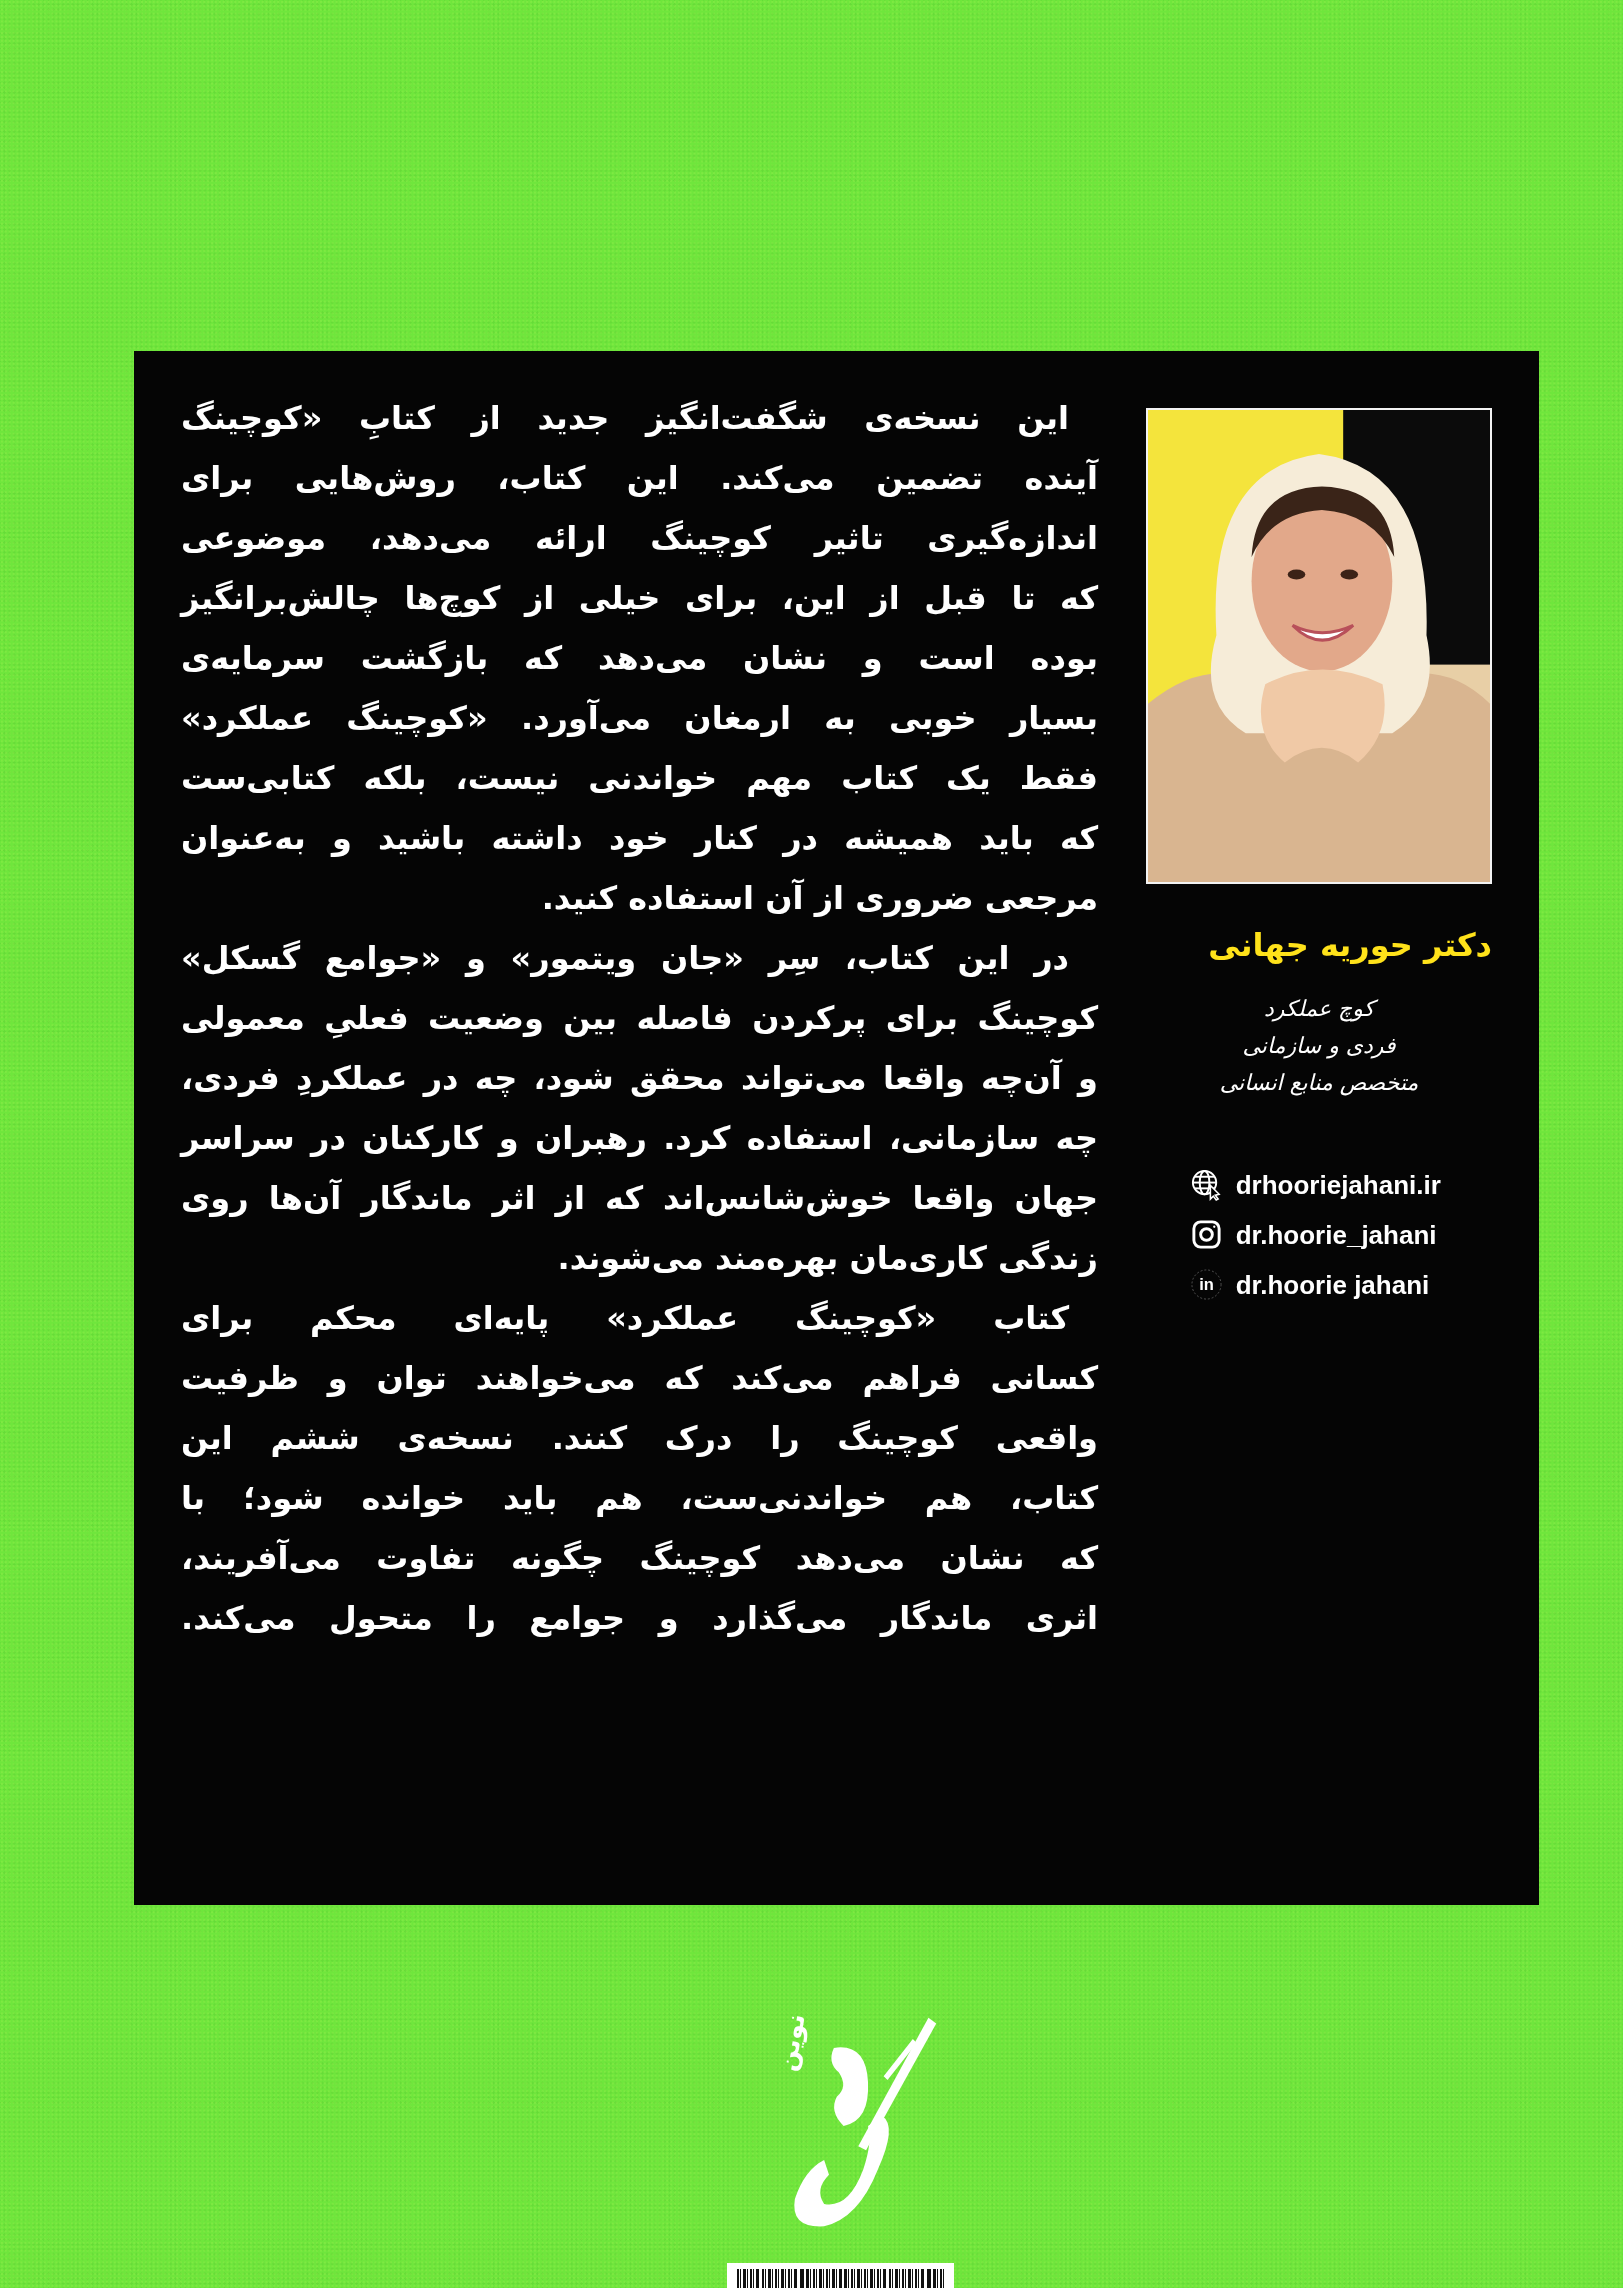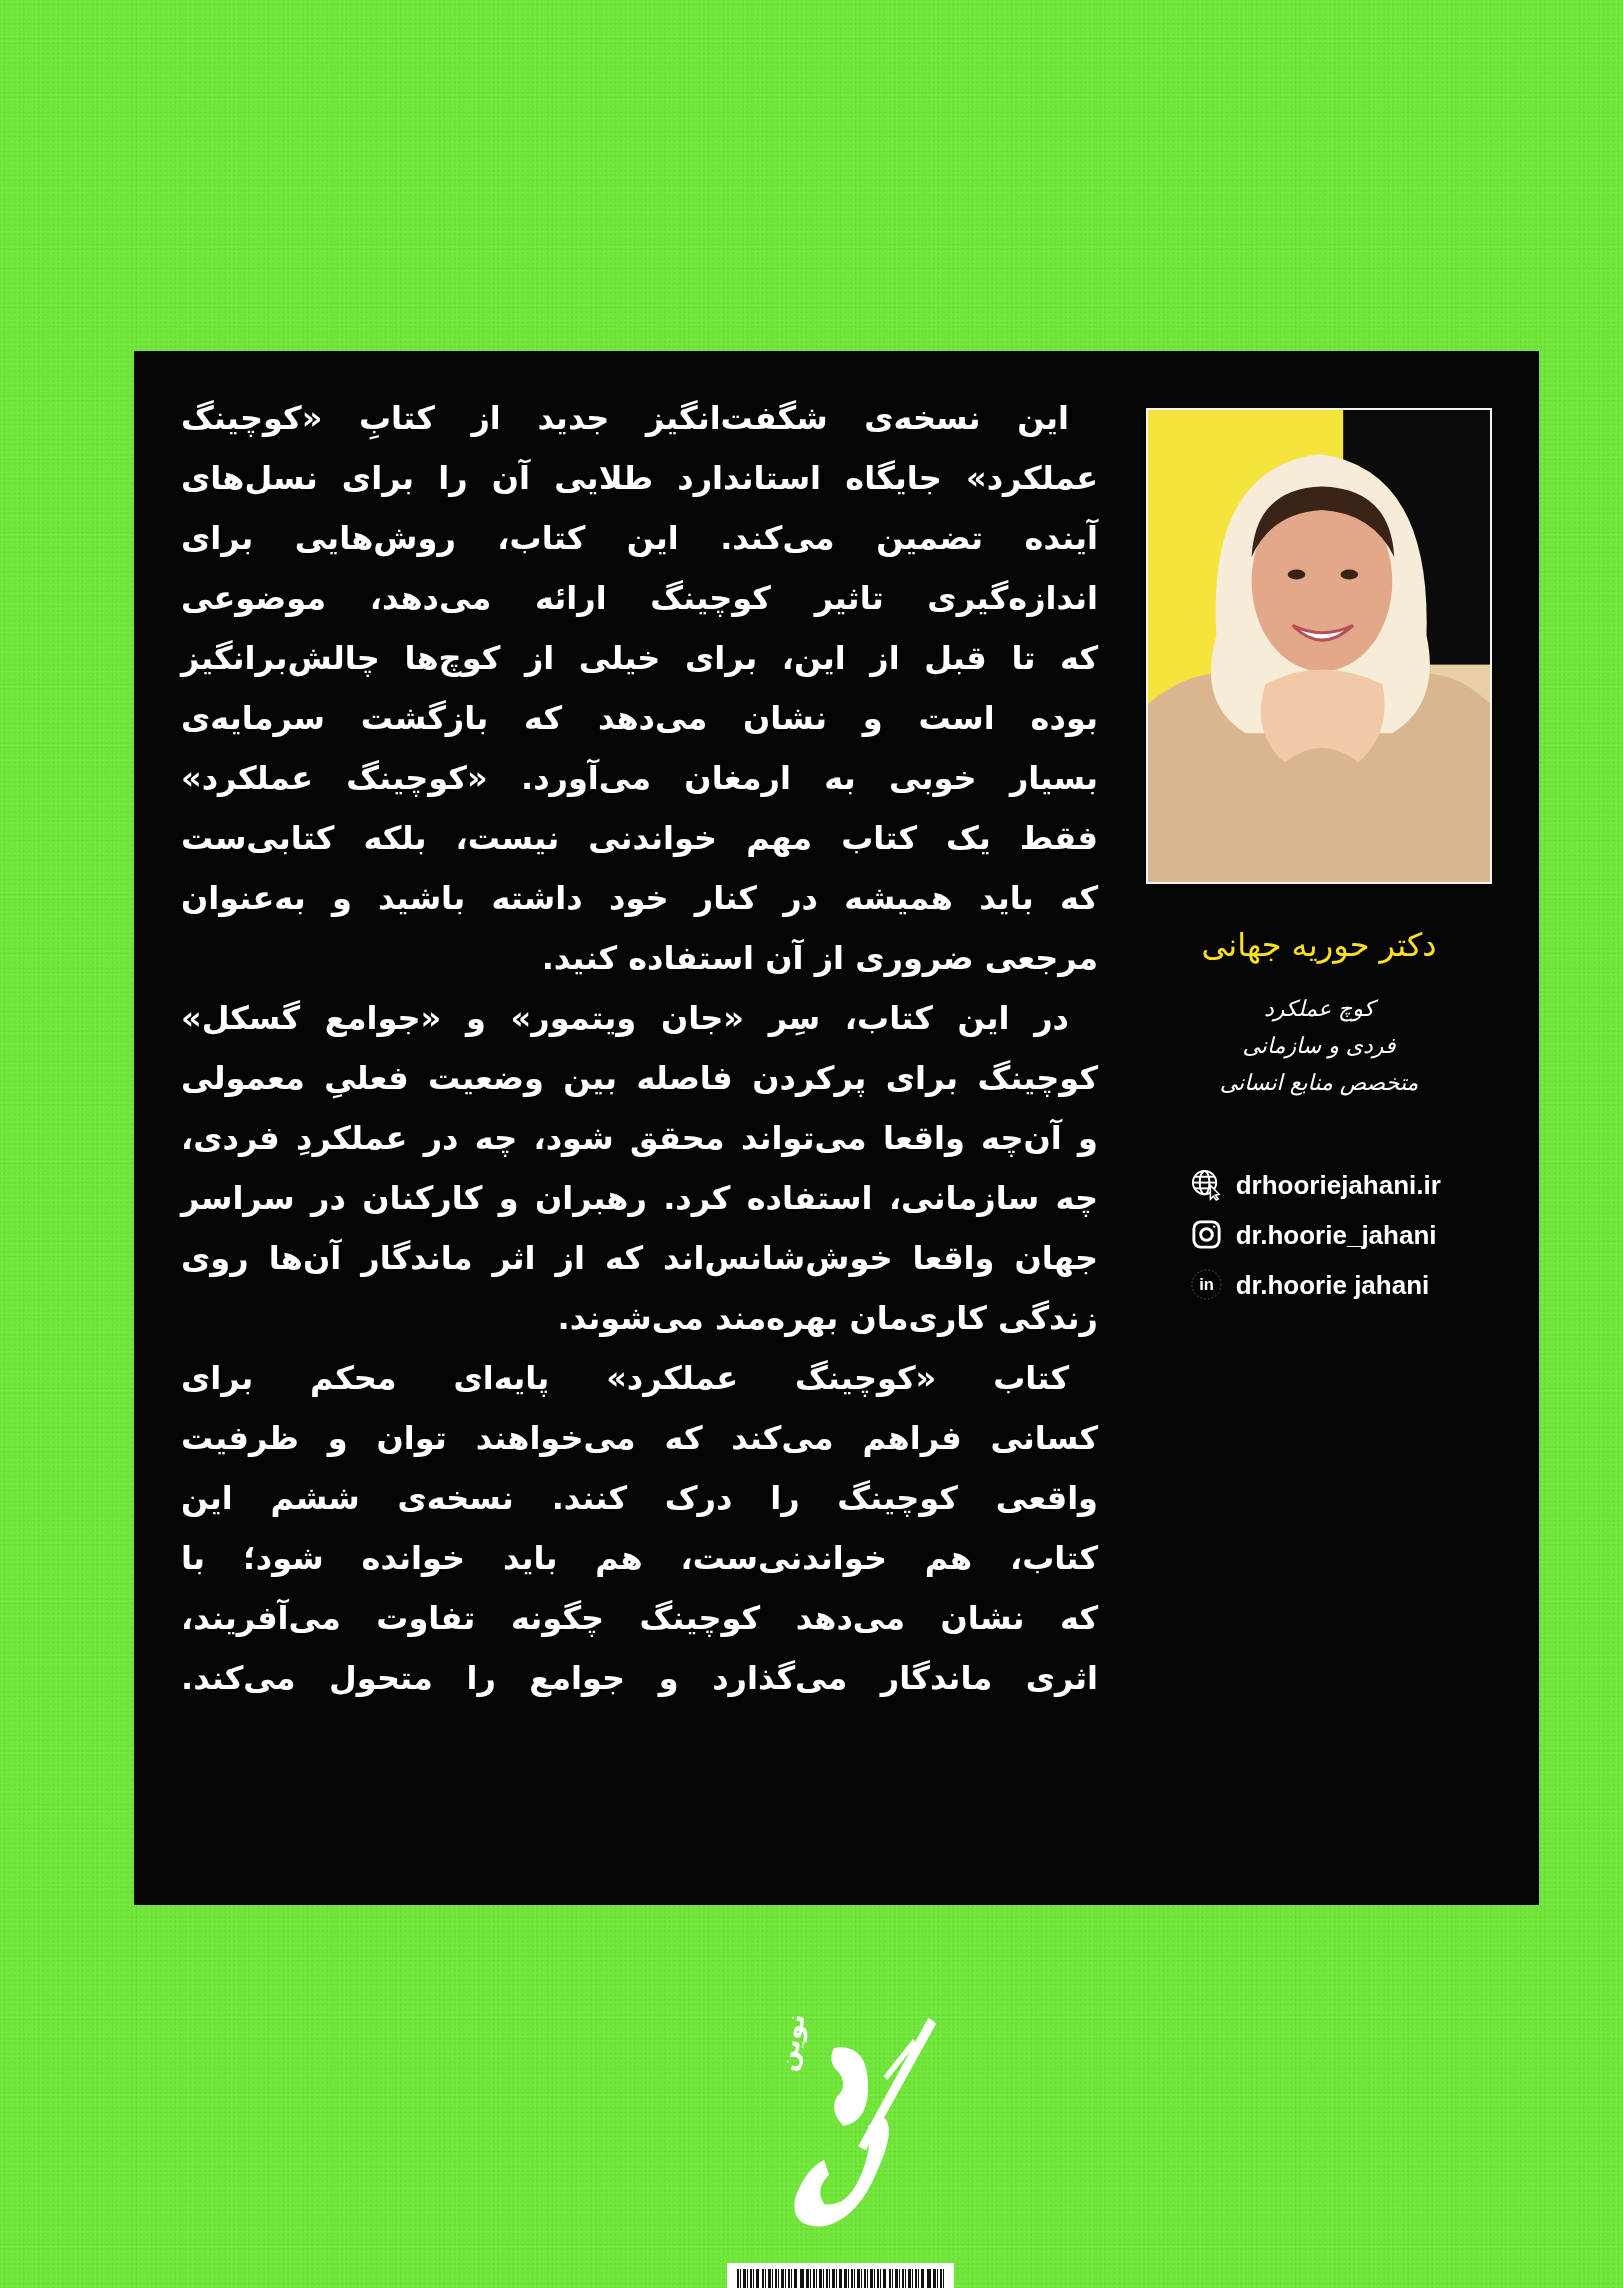--- a/index.html
+++ b/index.html
@@ -38,22 +38,22 @@
       width: 346px; height: 476px;
       border: 2.9px solid #f3f3f3;
       box-sizing: border-box;
       overflow: hidden;
       background: linear-gradient(90deg, #f5e53a 0%, #f6e84a 55%, #0a0a0a 55%, #0a0a0a 100%);
     }
     .photo-frame svg { display: block; width: 100%; height: 100%; }
 
     .author-name {
       position: absolute; left: 1012px; top: 575px; width: 346px;
-      text-align: center; direction: rtl;
-      color: #ffe21a; font-weight: normal; font-size: 32px;
+      direction: rtl;
+      color: #ffe21a; font-weight: bold; font-size: 32px;
     }
     .titles {
       position: absolute; left: 1012px; top: 639px; width: 346px;
       text-align: center; direction: rtl;
       color: #ffffff; font-style: italic; font-size: 22px; line-height: 37px;
     }
     .titles div { display: block; }
 
     .contacts {
       position: absolute; left: 1055px; top: 809px; width: 293px;
@@ -86,21 +86,20 @@
     }
   </style>
 </head>
 <body>
 
 <div class="panel">
 
   <div class="blurb">
     <p>
       <span class="line indent">این نسخه‌ی شگفت‌انگیز جدید از کتابِ «کوچینگ</span>
-      <span class="line">عملکرد» جایگاه استاندارد طلایی آن را برای نسل‌های</span>
       <span class="line">آینده تضمین می‌کند. این کتاب، روش‌هایی برای</span>
       <span class="line">اندازه‌گیری تاثیر کوچینگ ارائه می‌دهد، موضوعی</span>
       <span class="line">که تا قبل از این، برای خیلی از کوچ‌ها چالش‌برانگیز</span>
       <span class="line">بوده است و نشان می‌دهد که بازگشت سرمایه‌ی</span>
       <span class="line">بسیار خوبی به ارمغان می‌آورد. «کوچینگ عملکرد»</span>
       <span class="line">فقط یک کتاب مهم خواندنی نیست، بلکه کتابی‌ست</span>
       <span class="line">که باید همیشه در کنار خود داشته باشید و به‌عنوان</span>
       <span class="line last">مرجعی ضروری از آن استفاده کنید.</span>
     </p>
     <p>

